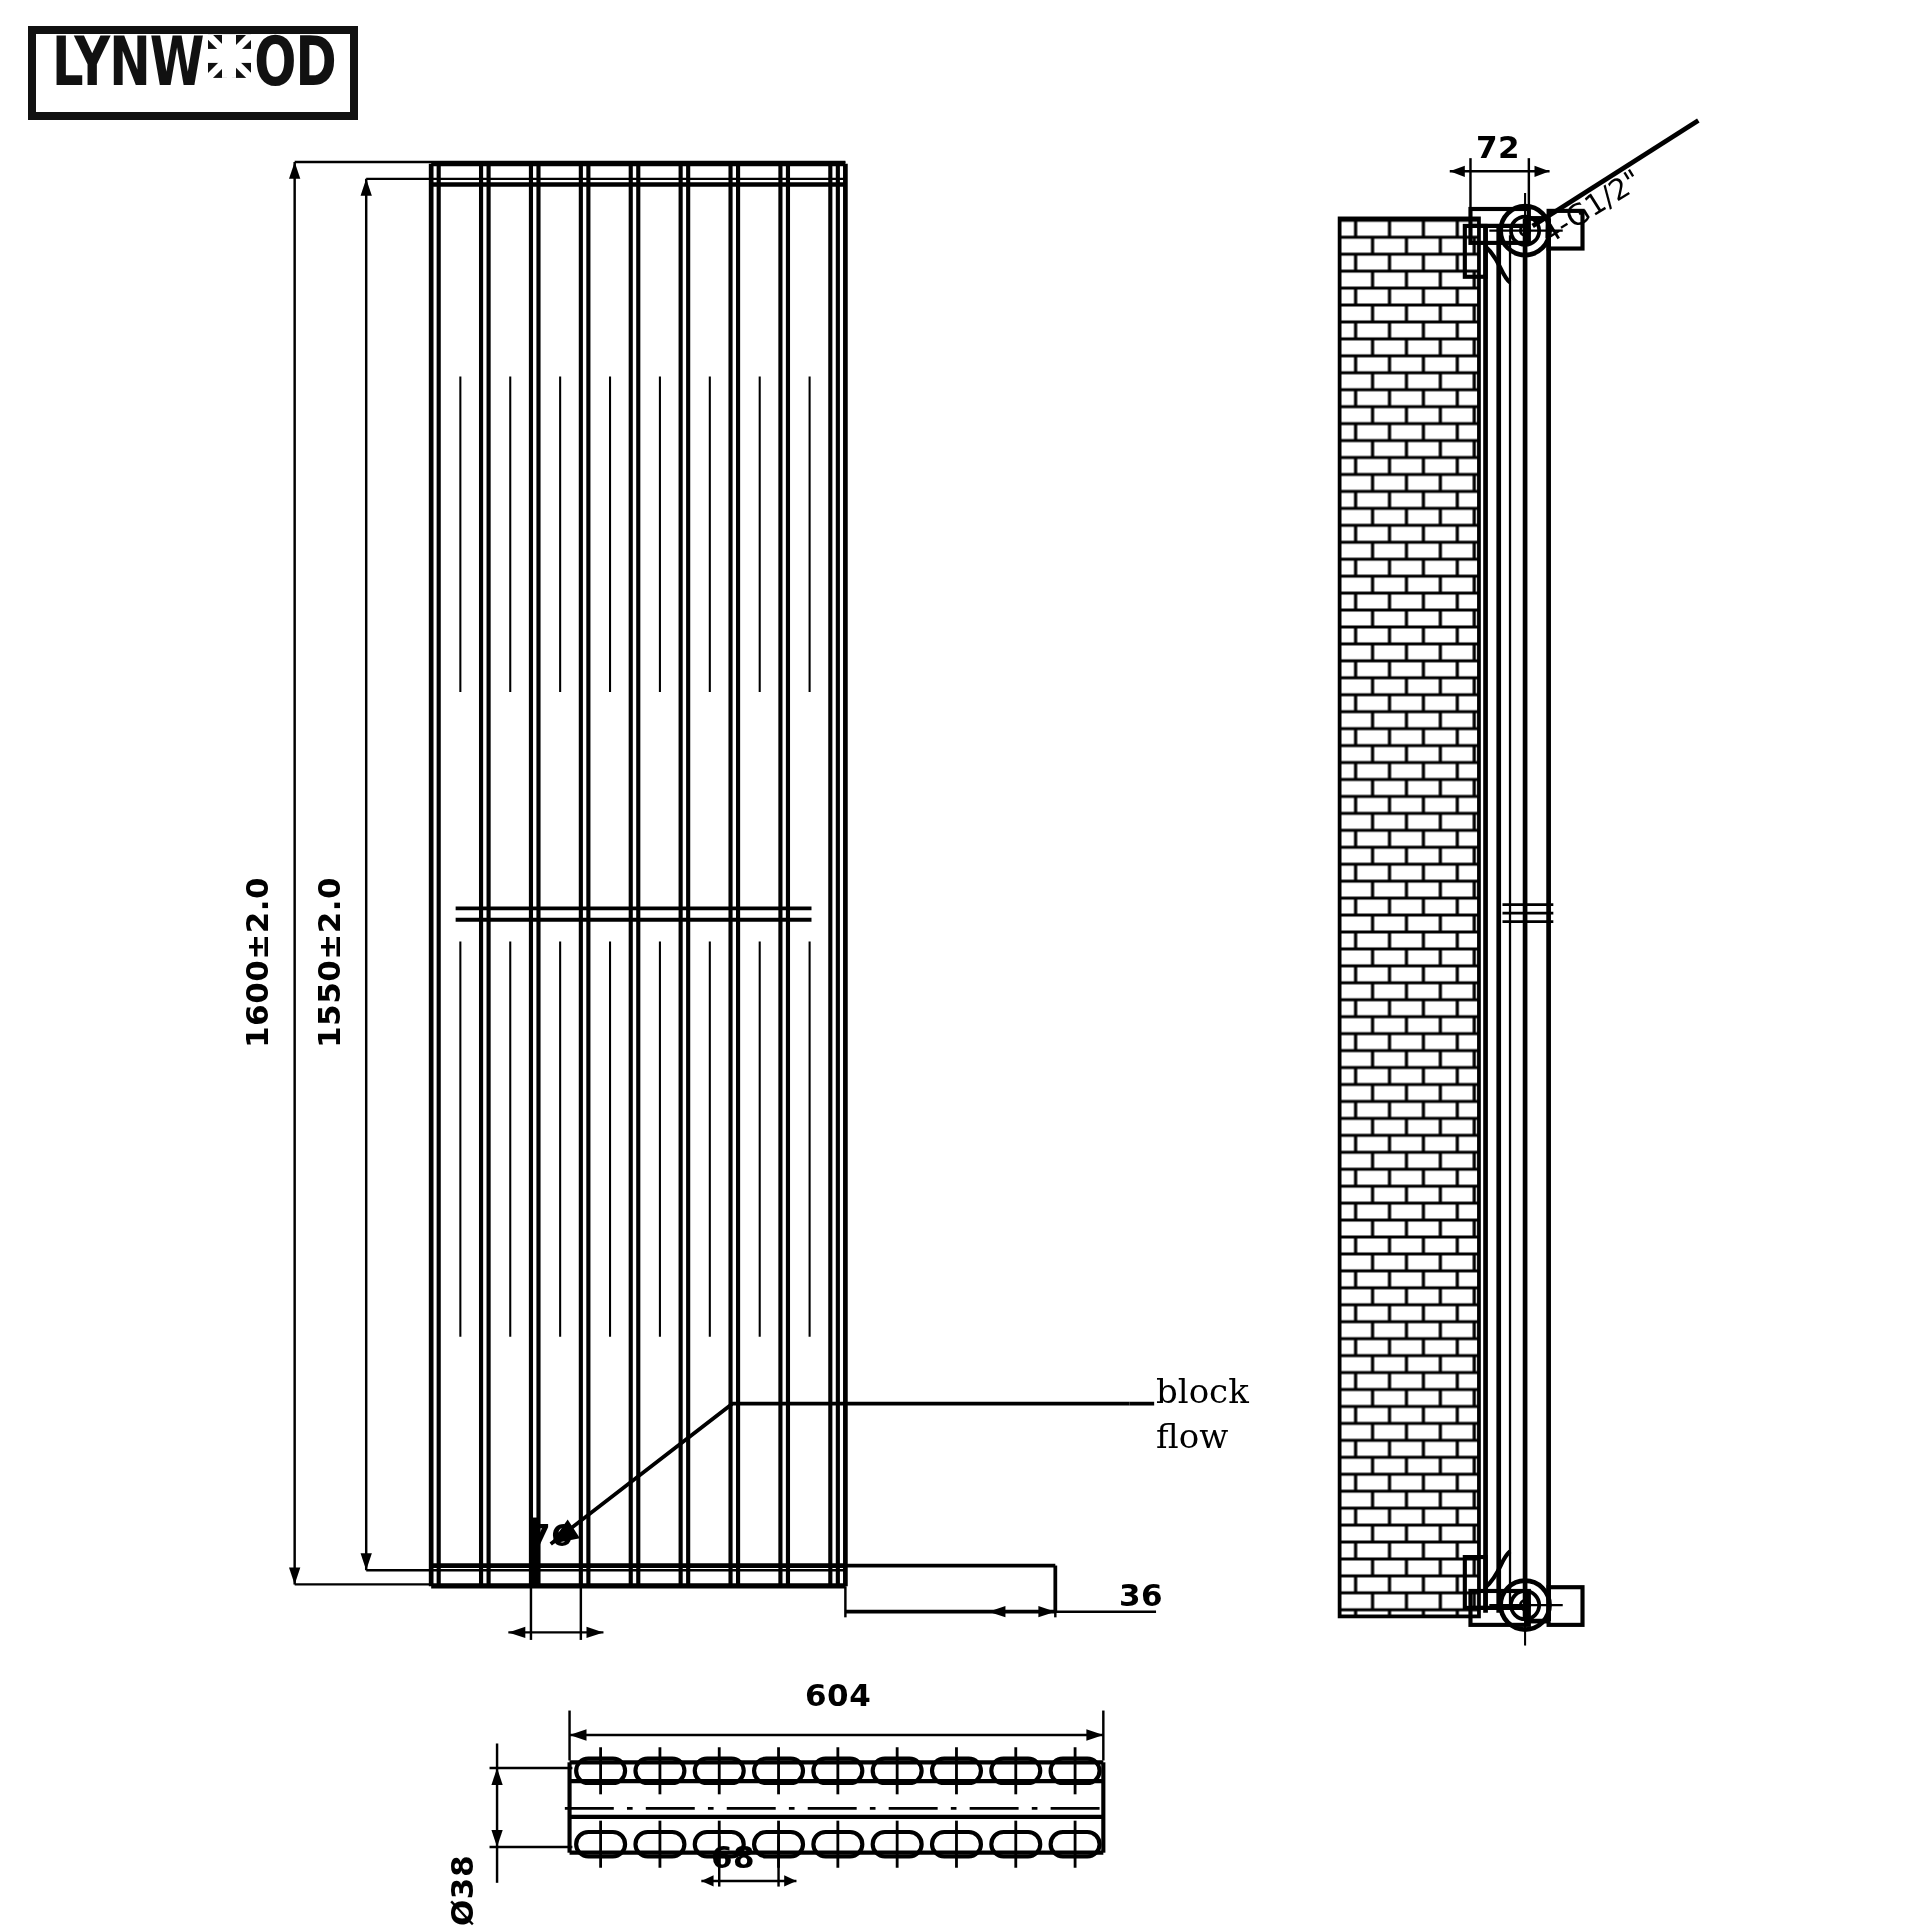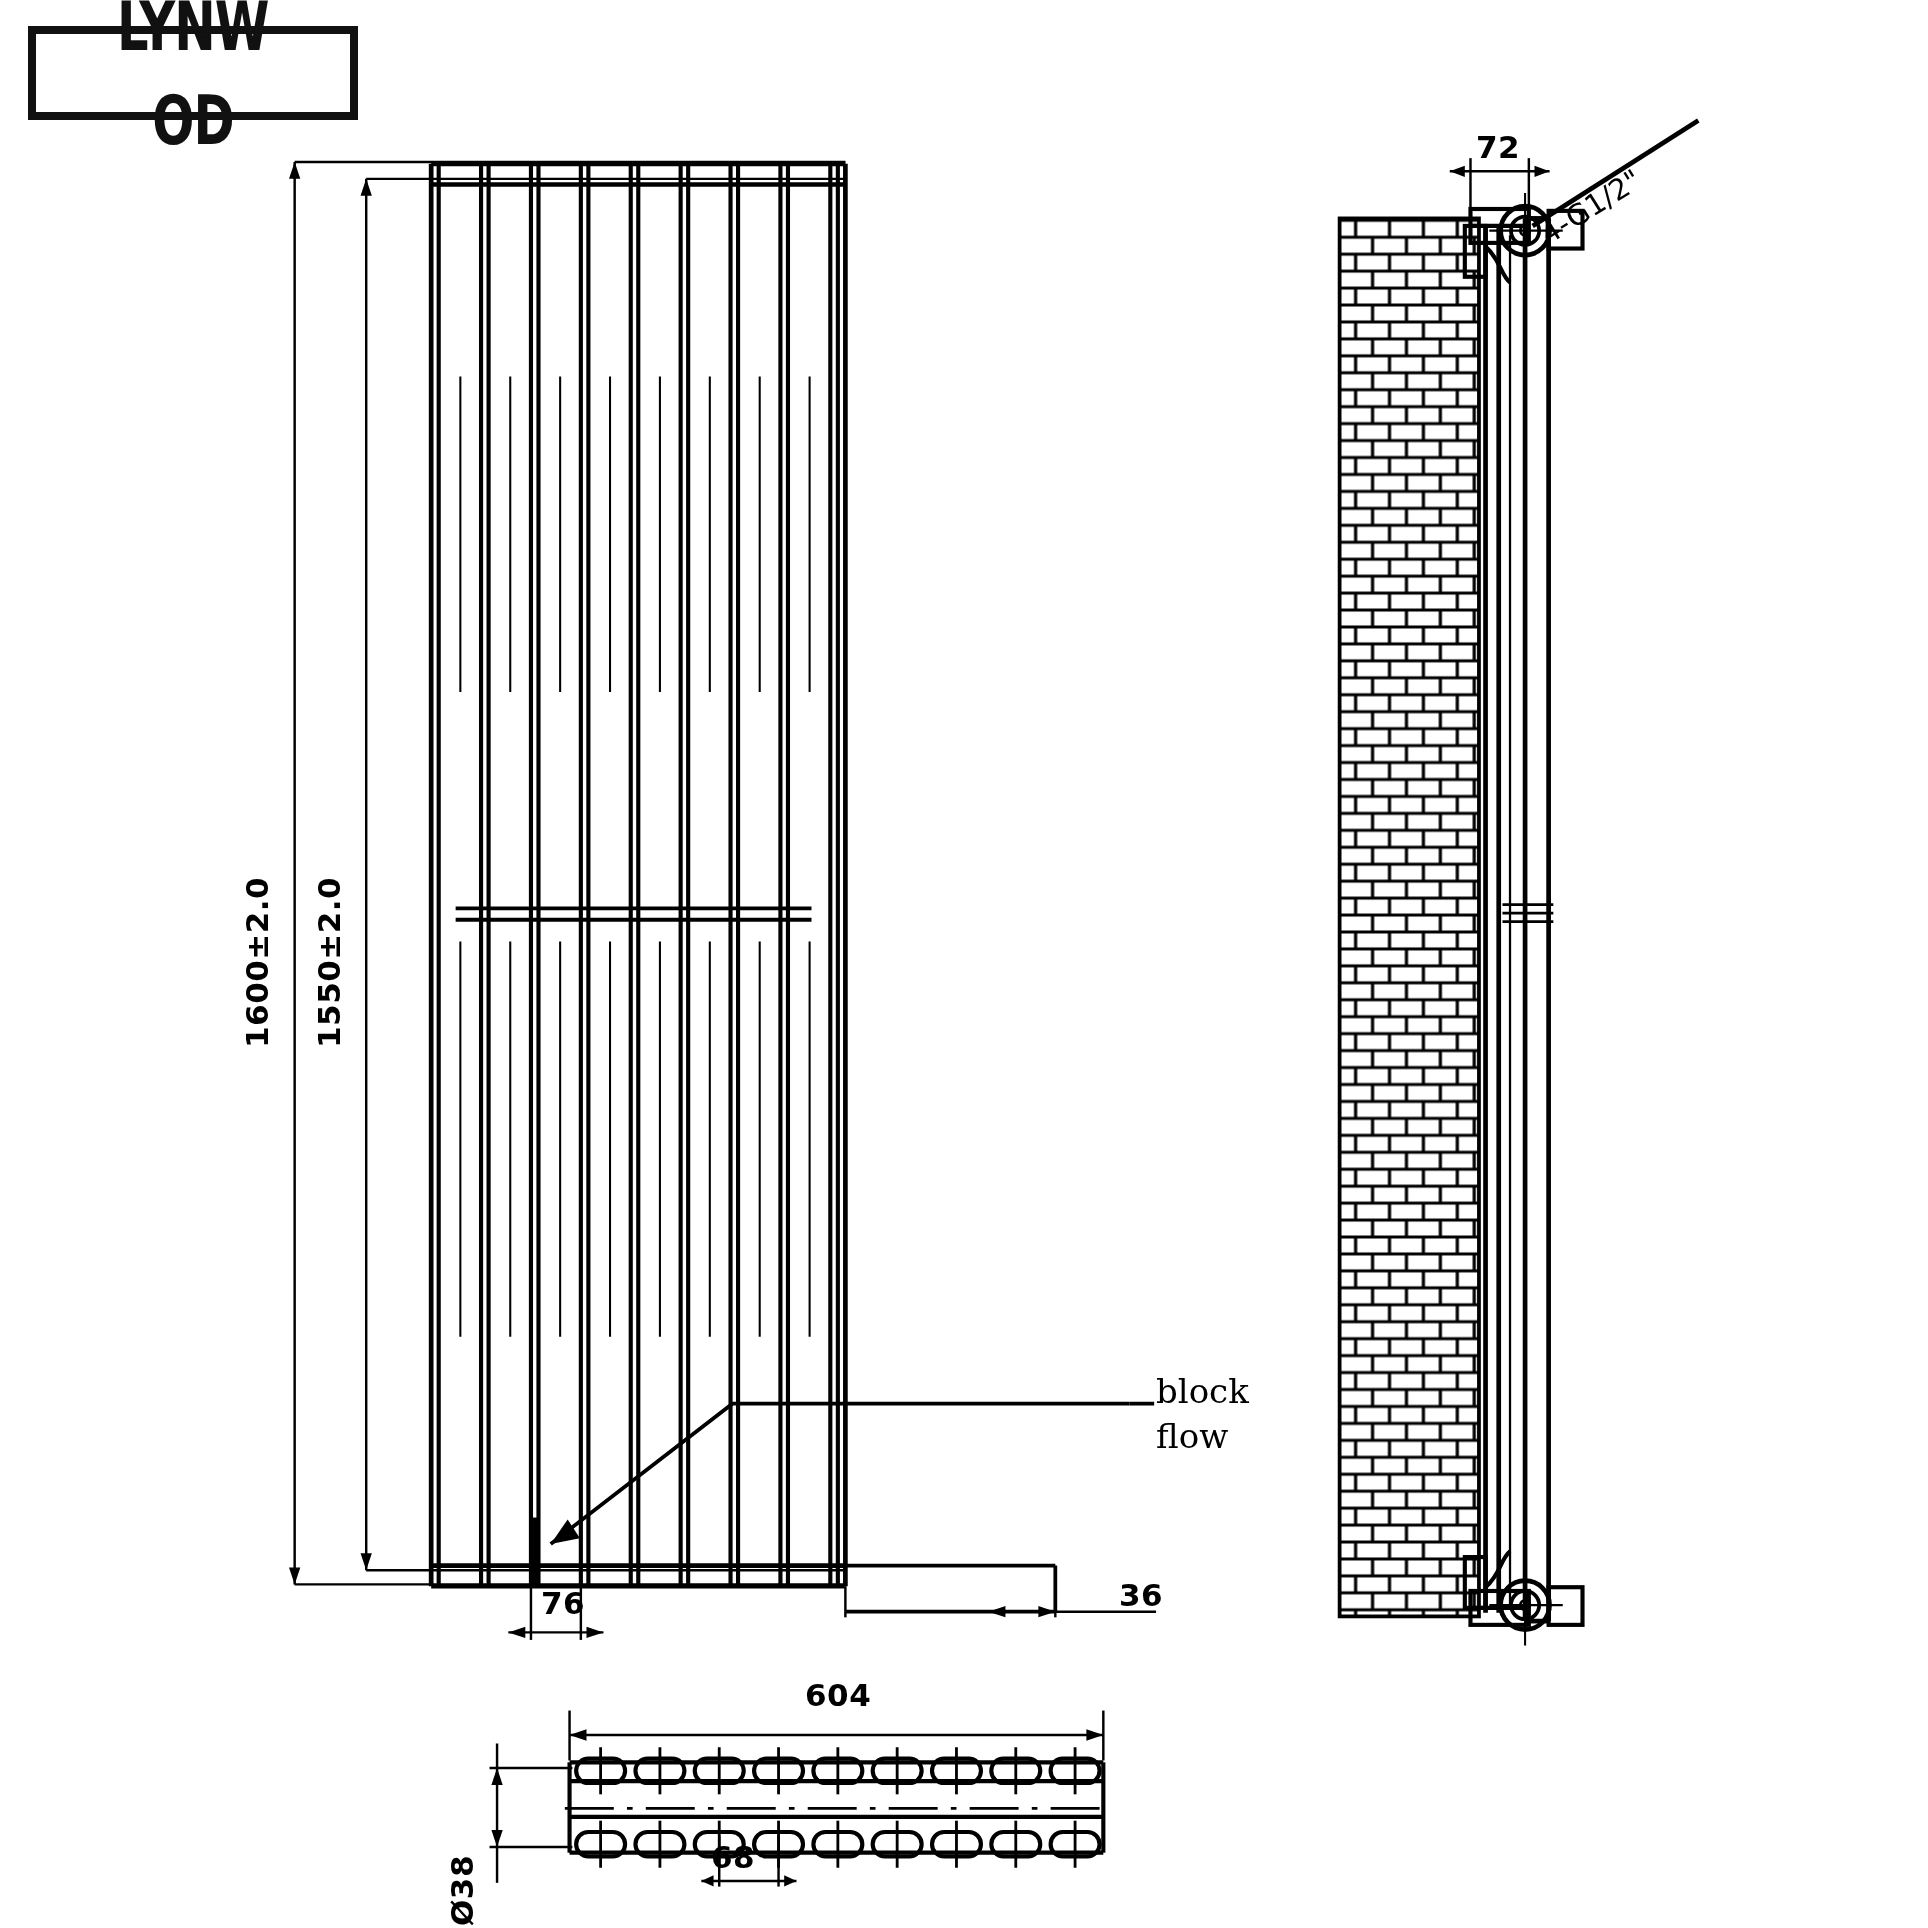--- a/index.html
+++ b/index.html
@@ -37,24 +37,22 @@
     width: 330px;
     height: 94px;
     border: 8.5px solid #111111;
     background: #ffffff;
     box-sizing: border-box;
   }
   .logo-inner {
     position: absolute;
     inset: 0;
     display: flex;
-    align-items: center;
     justify-content: center;
-    gap: 18px;
-    flex-direction: column;
+    gap: 0;
   }
   .logo-word {
     font-family: "DejaVu Sans", sans-serif;
     font-weight: 700;
     font-size: 58px;
     letter-spacing: -0.9px;
     line-height: 1;
     color: #111111;
     transform: scaleY(1.18) scaleX(0.95);
     font-stretch: condensed;
@@ -431,21 +429,21 @@
         <i class="fl-hc"></i>
       </span>
       <span class="logo-word">OD</span>
     </div>
   </div>
 
   <div class="dim dim-v" style="left: 273px; top: 1017px;">1600±2.0</div>
 
   <div class="dim dim-v" style="left: 345px; top: 1017px;">1550±2.0</div>
 
-  <div class="dim" style="left: 529px; top: 1588px; margin-left: 12px;">76</div>
+  <div class="dim" style="left: 529px; top: 1520px;">76</div>
 
   <div class="dim" style="left: 1119px; top: 1580px;">36</div>
 
   <div class="dim" style="left: 1476px; top: 132px;">72</div>
 
   <div class="dim" style="left: 805px; top: 1680px; text-align: right;">604</div>
 
   <div class="dim" style="left: 711px; top: 1842px;">68</div>
 
   <div class="dim dim-v" style="left: 478px; top: 1895px;">Ø38</div>

